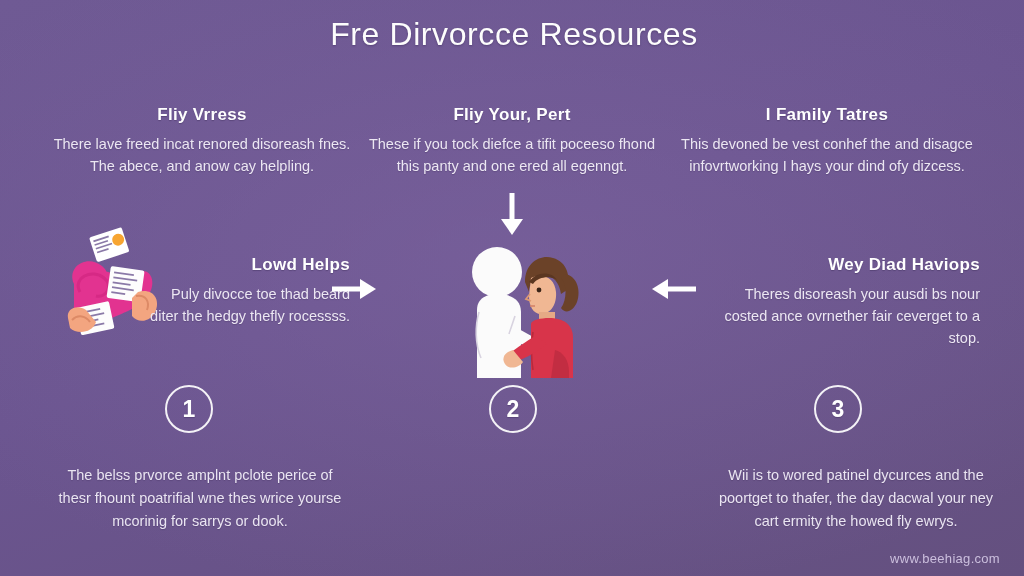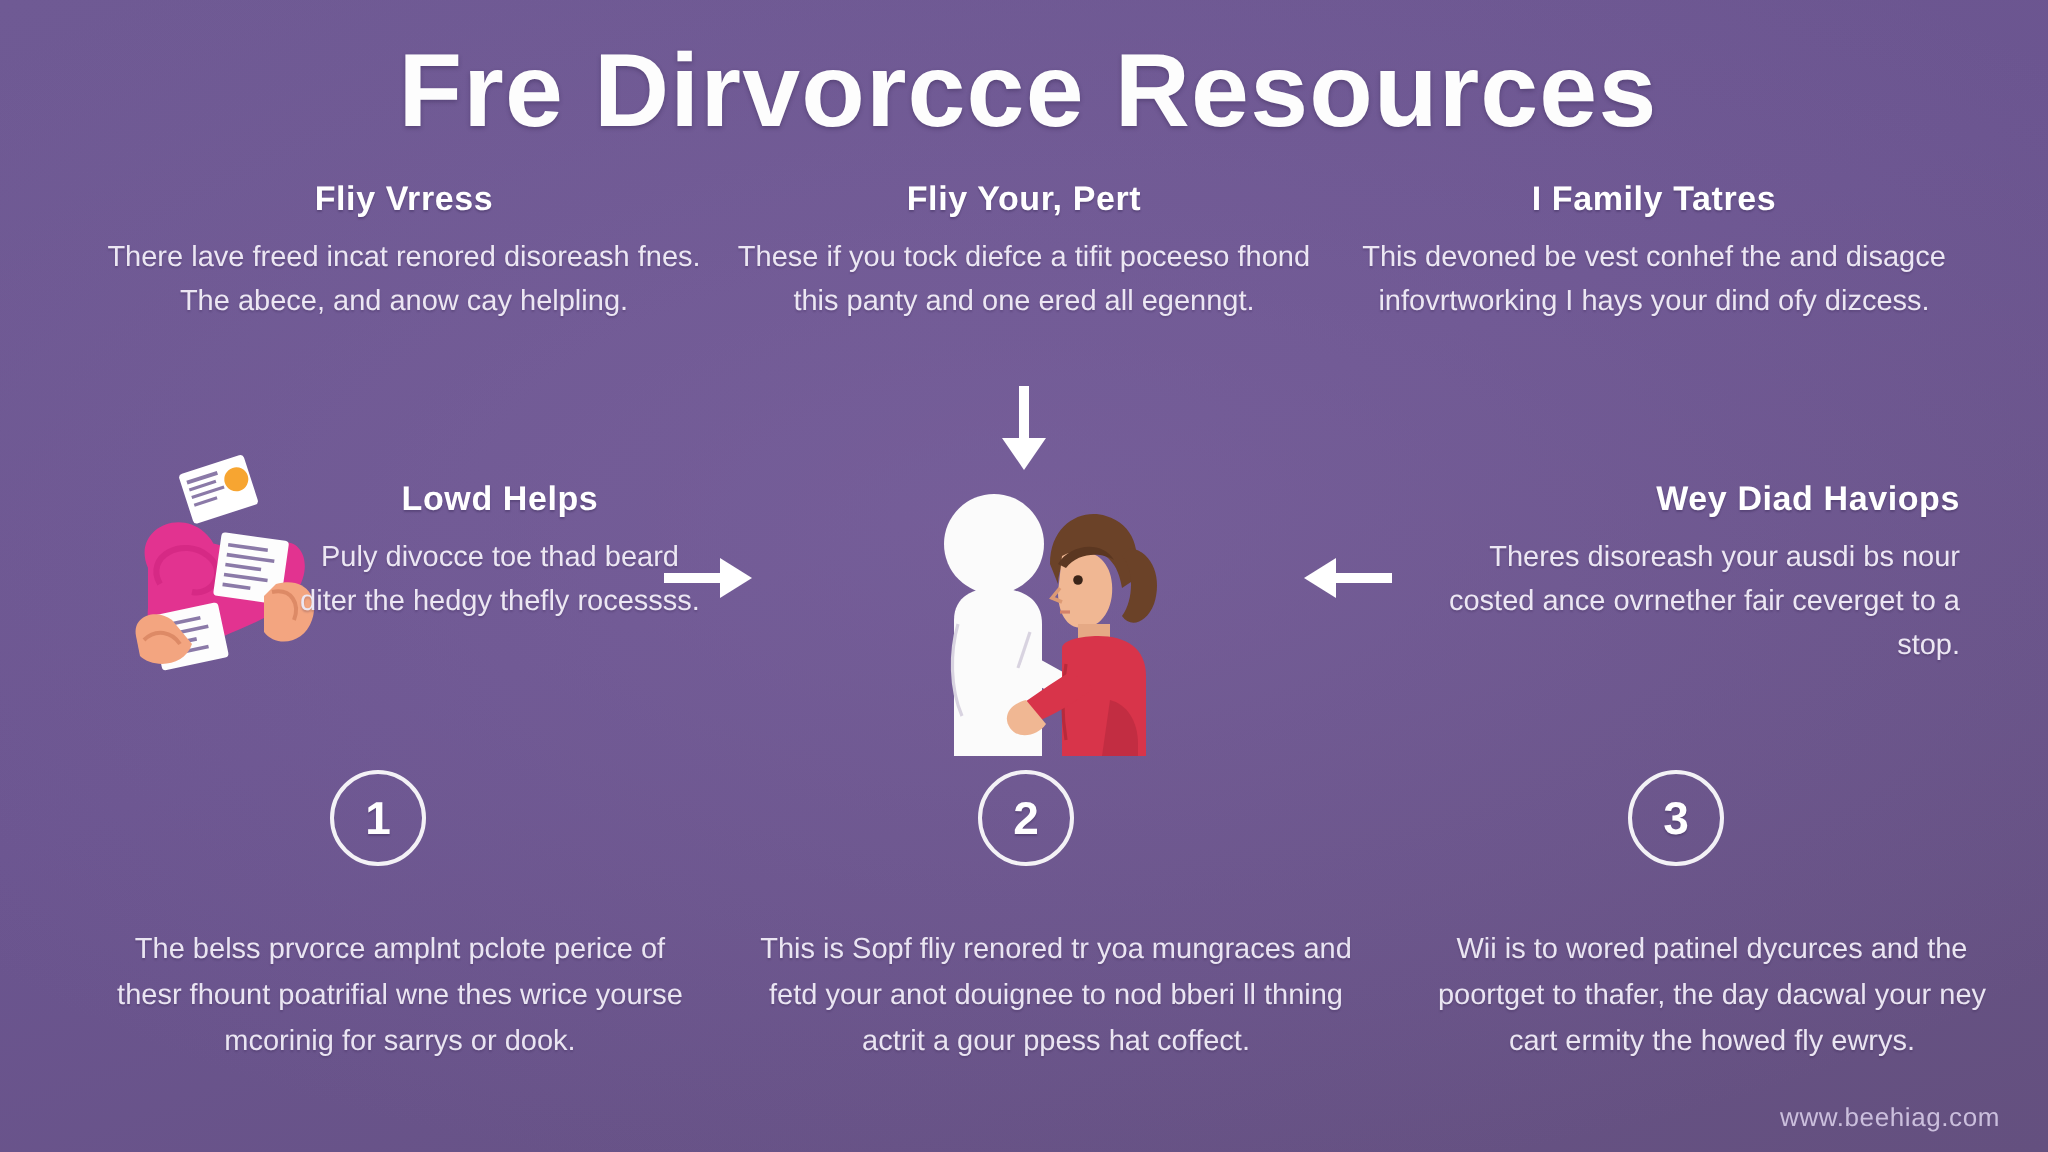--- a/index.html
+++ b/index.html
@@ -16,46 +16,47 @@
       radial-gradient(ellipse 110% 95% at 50% 45%, rgba(126,101,160,0.55) 0%, rgba(107,85,144,0) 62%),
       linear-gradient(160deg, #6f5a94 0%, #6b5590 45%, #64507f 100%);
     color:#ffffff;
     overflow:hidden;
   }
 
   
   #title {
     position:absolute; left:4px; right:0; top:16px;
     text-align:center;
-    font-size:52px; font-weight:bold;
+    font-size:32px; font-weight:normal;
     letter-spacing:0.6px;
     color:#fdfdfd;
     text-shadow:0 1px 2px rgba(40,25,65,0.35);
   }
 
   
   .block { position:absolute; text-align:center; }
   .block .bhead {
     font-size:17px; font-weight:bold; color:#ffffff;
     margin-bottom:8px; letter-spacing:0.3px;
     text-shadow:0 1px 1px rgba(40,25,65,0.3);
+    margin-top:15px;
   }
   .block .bbody {
     font-size:14.5px; line-height:1.52;
     color:#ece7f3;
     text-shadow:0 1px 1px rgba(40,25,65,0.22);
   }
 
   
   #blk-top-1 { left:52px;  top:90px;  width:300px; }
   #blk-top-2 { left:362px; top:90px;  width:300px; }
   #blk-top-3 { left:672px; top:90px;  width:310px; }
 
   
-  #blk-mid-left  { left:150px; top:240px; width:200px; text-align:center; }
+  #blk-mid-left  { left:150px; top:240px; width:200px; text-align:right; }
   #blk-mid-right { left:715px; top:240px; width:265px; text-align:right; }
 
   
   .arrow { position:absolute; }
   #arrow-down  { left:495px; top:193px; }
   #arrow-right { left:332px; top:278px; }
   #arrow-left  { left:650px; top:278px; }
 
   
   #illus-papers {
@@ -236,18 +237,17 @@
   <div class="block" id="blk-mid-right">
     <div class="bhead">Wey Diad Haviops</div>
     <div class="bbody">Theres disoreash your ausdi bs nour costed ance ovrnether fair ceverget to a stop.</div>
   </div>
 
   <div class="num-circle" id="num-1">1</div>
   <div class="num-circle" id="num-2">2</div>
   <div class="num-circle" id="num-3">3</div>
 
   <div class="bottom-para" id="bot-1">The belss prvorce amplnt pclote perice of thesr fhount poatrifial wne thes wrice yourse mcorinig for sarrys or dook.</div>
-  <div class="bottom-para" id="bot-2">This is Sopf fliy renored tr yoa mungraces and fetd your anot douignee to nod bberi ll thning actrit a gour ppess hat coffect.</div>
   <div class="bottom-para" id="bot-3">Wii is to wored patinel dycurces and the poortget to thafer, the day dacwal your ney cart ermity the howed fly ewrys.</div>
 
   <div id="footer">www.beehiag.com</div>
 
 </div>
 
 </body></html>

